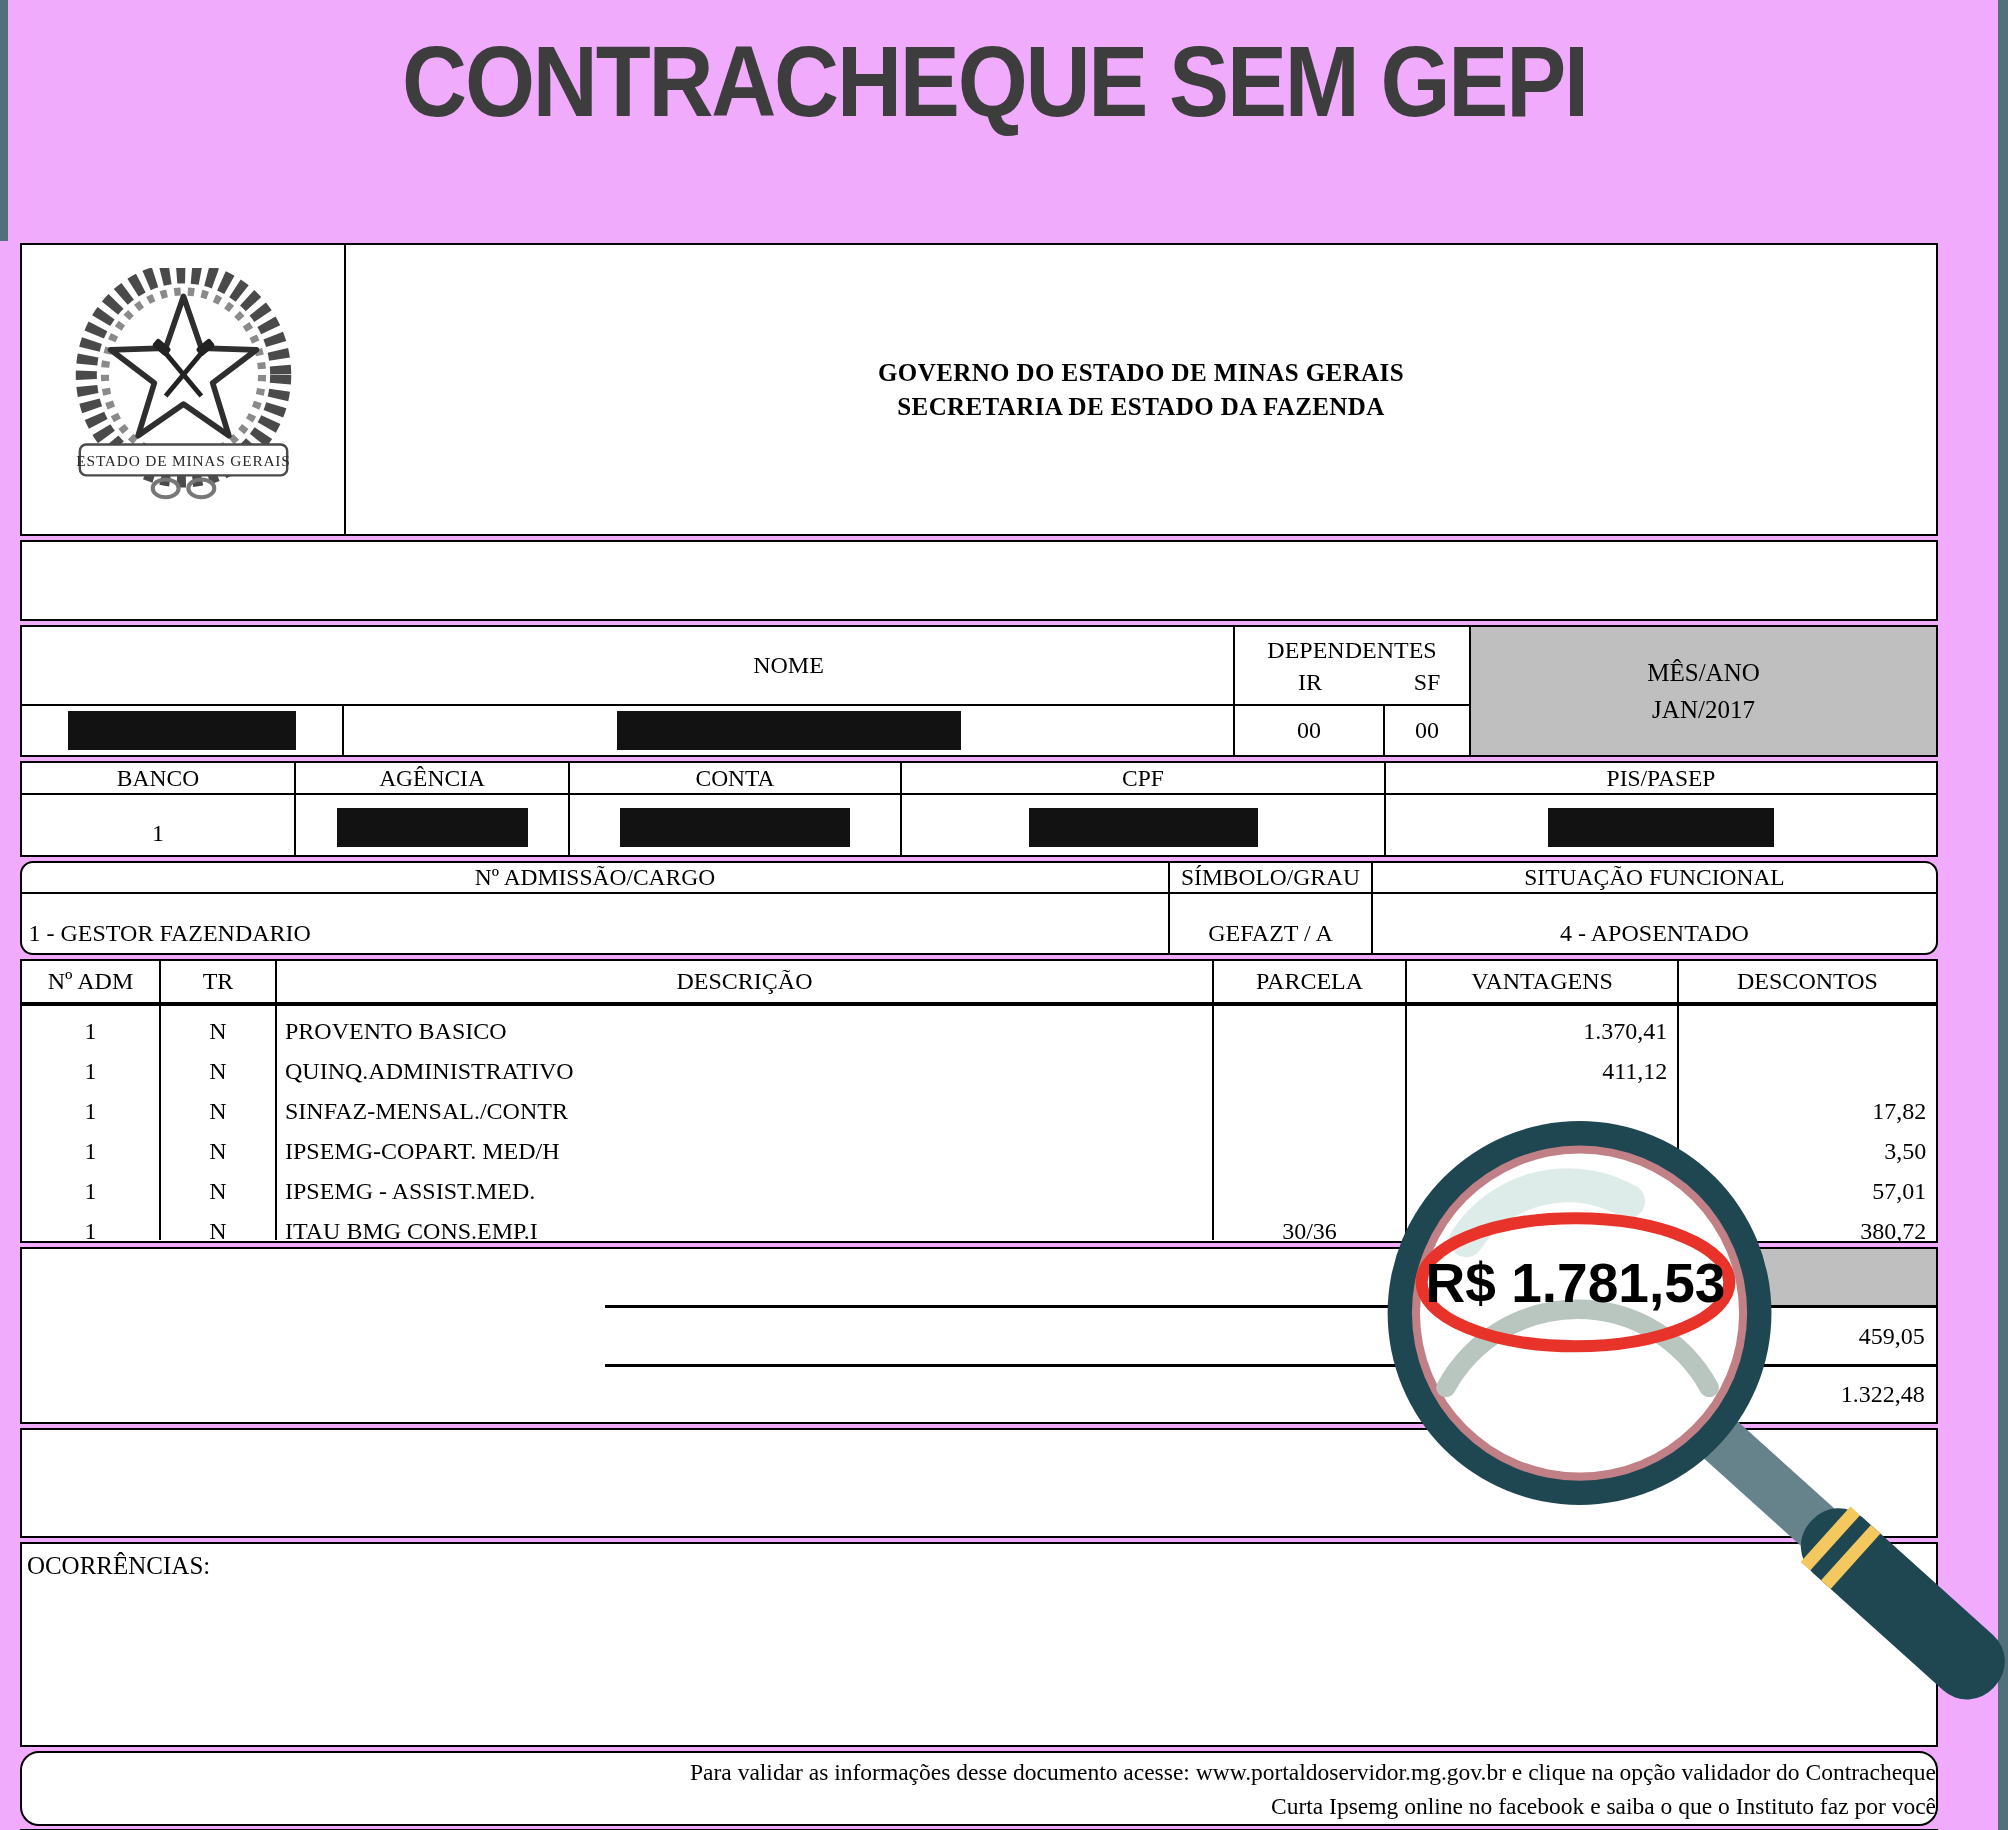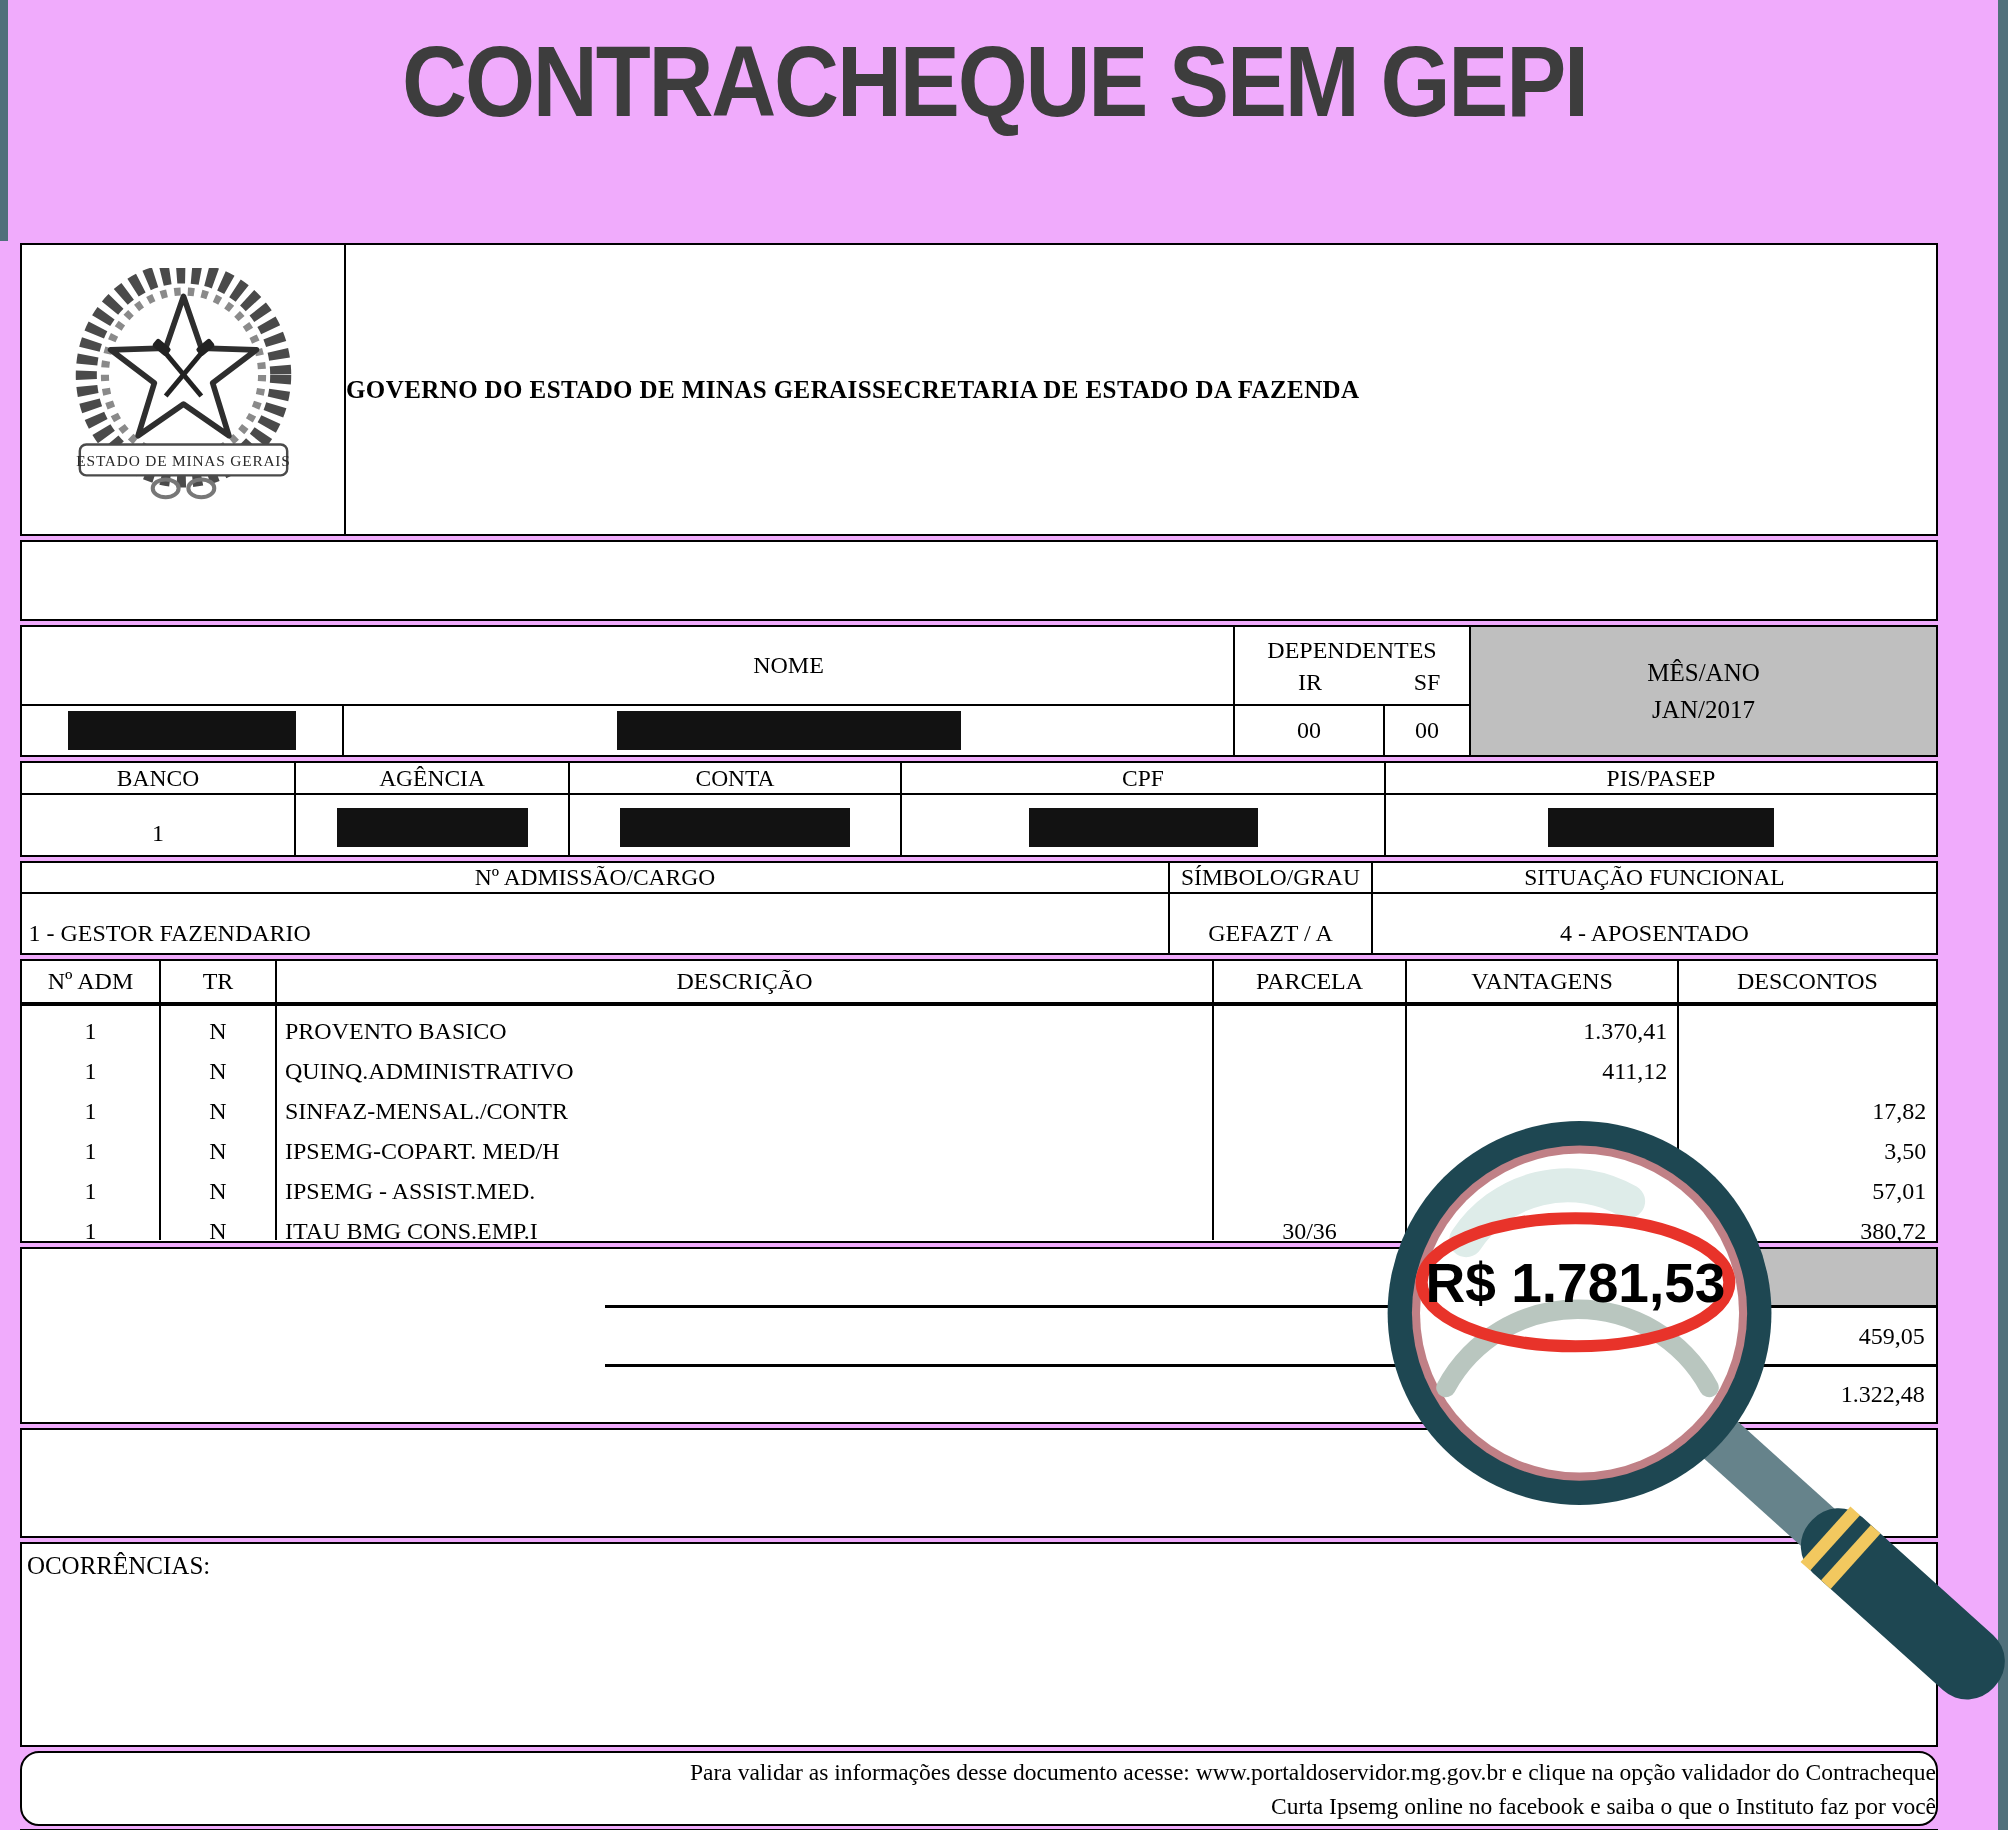--- a/index.html
+++ b/index.html
@@ -17,21 +17,21 @@
     transform:scaleX(0.9); transform-origin:center;
     white-space:nowrap;
   }
 
   .doc { position:absolute; left:20px; top:243px; width:1918px; }
   .box { box-sizing:border-box; border:2.4px solid #000; background:#fff; margin-bottom:4px; position:relative; }
 
   
   .header-box { height:293px; display:flex; }
   .logo-cell { width:322px; border-right:2.4px solid #000; display:flex; align-items:center; justify-content:center; }
-  .org-cell { flex:1; display:flex; flex-direction:row; align-items:center; justify-content:flex-start; }
+  .org-cell { flex:1; display:flex; flex-direction:column; align-items:center; justify-content:center; }
   .org-line { font-weight:bold; font-size:25px; line-height:34px; letter-spacing:0.4px; }
 
   
   .spacer1 { height:81px; }
   .spacer2 { height:110px; }
 
   
   .id-box { height:132px; display:grid; grid-template-columns:322px 891px 150px 86px 1fr; grid-template-rows:77px 1fr; }
   .id-box .hdr { display:flex; align-items:center; justify-content:center; font-size:24px; }
   .brd-r { border-right:2.4px solid #000; }
@@ -45,21 +45,21 @@
   .bar { background:#121212; height:39px; }
   .bar-masp { width:228px; } .bar-nome { width:344px; }
   .bar-ag { width:191px; } .bar-conta { width:230px; } .bar-cpf { width:229px; } .bar-pis { width:226px; }
 
   
   .bank-box { height:96px; display:grid; grid-template-columns:274px 274px 332px 484px 1fr; grid-template-rows:32px 1fr; }
   .bank-box .hdr { display:flex; align-items:center; justify-content:center; font-size:23.5px; border-bottom:2.4px solid #000; }
   .bank-box .vcell { display:flex; align-items:flex-end; justify-content:center; padding-bottom:8px; font-size:24px; }
 
   
-  .cargo-box { height:94px; display:grid; grid-template-columns:1148px 203px 1fr; grid-template-rows:31px 1fr; }
+  .cargo-box { height:94px; display:grid; grid-template-columns:1148px 203px 1fr; grid-template-rows:31px 1fr;border-radius:13px; }
   .cargo-box .hdr { display:flex; align-items:center; justify-content:center; font-size:23.5px; border-bottom:2.4px solid #000; }
   .cargo-box .vcell { display:flex; align-items:flex-end; justify-content:center; padding-bottom:6.5px; font-size:24px; }
   .cargo-box .vleft { justify-content:flex-start; padding-left:6.5px; }
 
   
   .earn-box { height:284px; }
   .earn-hdr { display:flex; height:41px; border-bottom:4px solid #000; }
   .earn-hdr > div { display:flex; align-items:center; justify-content:center; font-size:24px; box-sizing:border-box; }
   .earn-body { display:flex; height:234px; }
   .ecol { box-sizing:border-box; padding-top:4.9px; }

